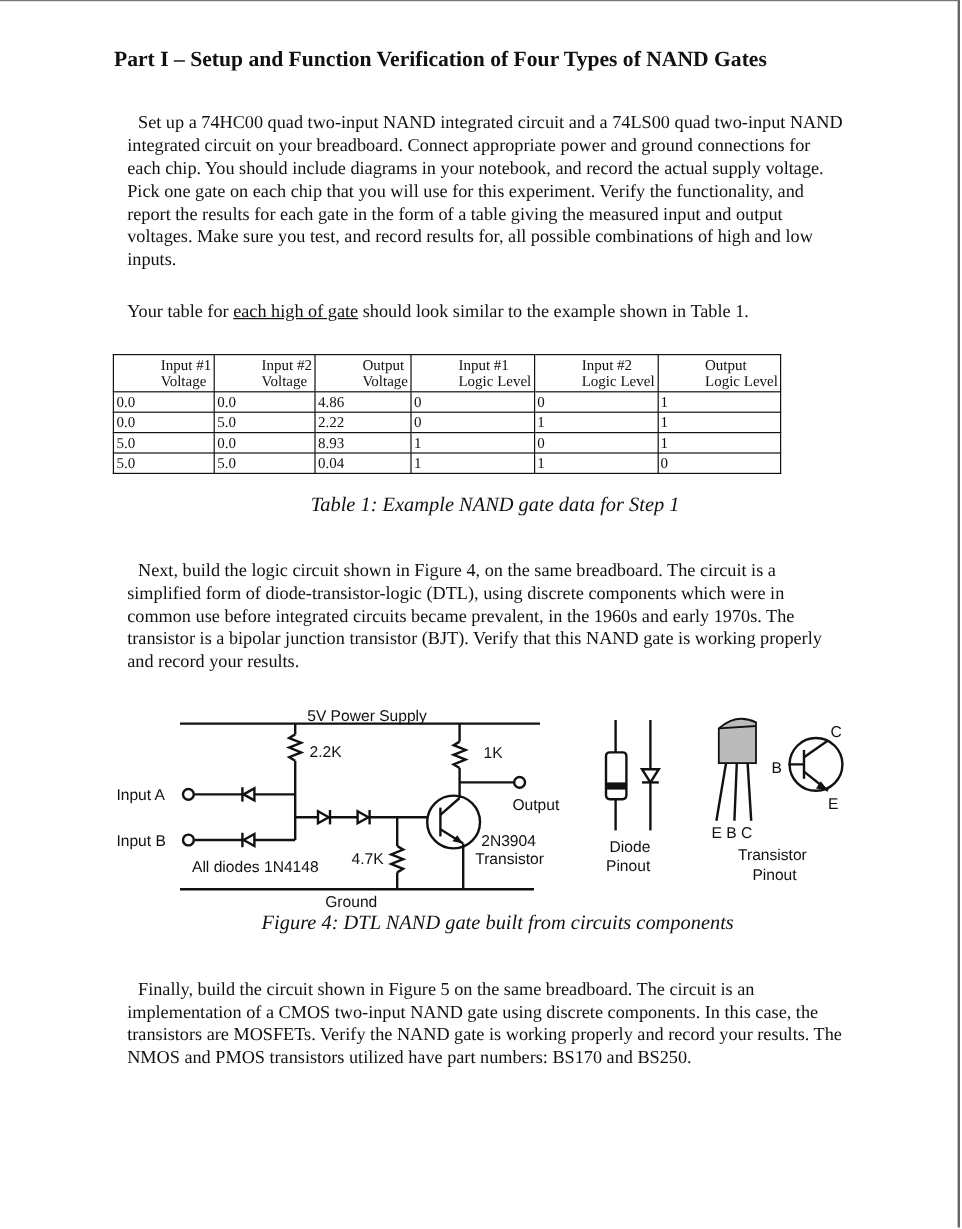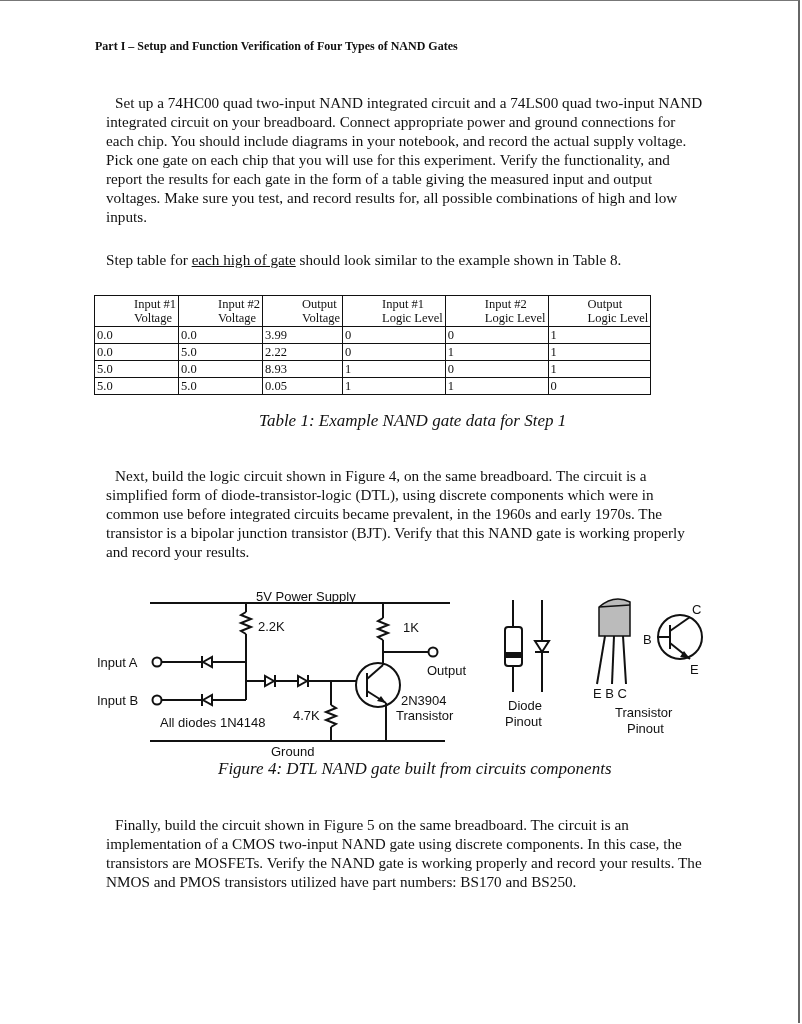--- a/index.html
+++ b/index.html
@@ -1,55 +1,55 @@
 <!DOCTYPE html>
 <html><head>
 <meta charset="utf-8">
 <style>
   html, body { margin:0; padding:0; background:#ffffff; }
   body { width:802px; height:1024px; position:relative; overflow:hidden;
          font-family:"Liberation Serif", serif; color:#111; }
   .page-frame { position:absolute; left:0; top:0; width:800px; height:1023px;
                 border-top:1px solid #777; border-right:2px solid #666; box-sizing:border-box; }
-  .heading { position:absolute; left:95px; top:39px; font-weight:bold; font-size:12px; }
+  .heading { position:absolute; left:95px; top:39px; font-weight:bold; font-size:18px; }
   .para { position:absolute; left:106px; width:600px; font-size:15.2px; line-height:19px; }
   .para .indent { display:inline-block; width:9px; }
   .u { text-decoration:underline; }
   table.data { position:absolute; left:94px; top:295px; border-collapse:collapse;
                font-size:12.5px; line-height:14px; }
   table.data td { border:1.5px solid #111; padding:1px 2px; vertical-align:top; }
   table.data tr.hdr td { padding-top:1px;padding-left:39px; }
   .caption { position:absolute; font-style:italic; font-size:17px; }
   svg text { font-family:"Liberation Sans", sans-serif; }
 </style>
 </head>
 <body>
 
 <div class="page-frame"></div>
 
 <div class="heading">Part I – Setup and Function Verification of Four Types of NAND Gates</div>
 
 <div class="para" style="top:93px;"><span class="indent"></span><span>Set up a 74HC00 quad two-input NAND integrated circuit and a 74LS00 quad two-input NAND integrated circuit on your breadboard. Connect appropriate power and ground connections for each chip. You should include diagrams in your notebook, and record the actual supply voltage. Pick one gate on each chip that you will use for this experiment. Verify the functionality, and report the results for each gate in the form of a table giving the measured input and output voltages. Make sure you test, and record results for, all possible combinations of high and low inputs.</span></div>
 
-<div class="para" style="top:250px;"><span>Step table for </span><span class="u">each high of gate</span><span> should look similar to the example shown in Table 8.</span></div>
+<div class="para" style="top:250px;"><span>Your table for </span><span class="u">each high of gate</span><span> should look similar to the example shown in Table 1.</span></div>
 
 <table class="data">
   <tbody>
       <tr class="hdr">
     <td><span>Input #1</span><br><span>Voltage</span></td>
     <td><span>Input #2</span><br><span>Voltage</span></td>
     <td><span>Output</span><br><span>Voltage</span></td>
     <td><span>Input #1</span><br><span>Logic Level</span></td>
     <td><span>Input #2</span><br><span>Logic Level</span></td>
     <td><span>Output</span><br><span>Logic Level</span></td>
   </tr>
   <tr>
     <td>0.0</td>
         <td>0.0</td>
-        <td>3.99</td>
+        <td>4.86</td>
         <td>0</td>
         <td>0</td>
         <td>1</td>
   </tr>
   <tr>
     <td>0.0</td>
         <td>5.0</td>
         <td>2.22</td>
         <td>0</td>
         <td>1</td>
@@ -59,21 +59,21 @@
     <td>5.0</td>
         <td>0.0</td>
         <td>8.93</td>
         <td>1</td>
         <td>0</td>
         <td>1</td>
   </tr>
   <tr>
     <td>5.0</td>
         <td>5.0</td>
-        <td>0.05</td>
+        <td>0.04</td>
         <td>1</td>
         <td>1</td>
         <td>0</td>
   </tr>
 </tbody>
   </table>
 
 <div class="caption" style="left:259px; top:411px;">Table 1: Example NAND gate data for Step 1</div>
 
 <div class="para" style="top:466px;"><span class="indent"></span><span>Next, build the logic circuit shown in Figure 4, on the same breadboard. The circuit is a simplified form of diode-transistor-logic (DTL), using discrete components which were in common use before integrated circuits became prevalent, in the 1960s and early 1970s. The transistor is a bipolar junction transistor (BJT). Verify that this NAND gate is working properly and record your results.</span></div>

